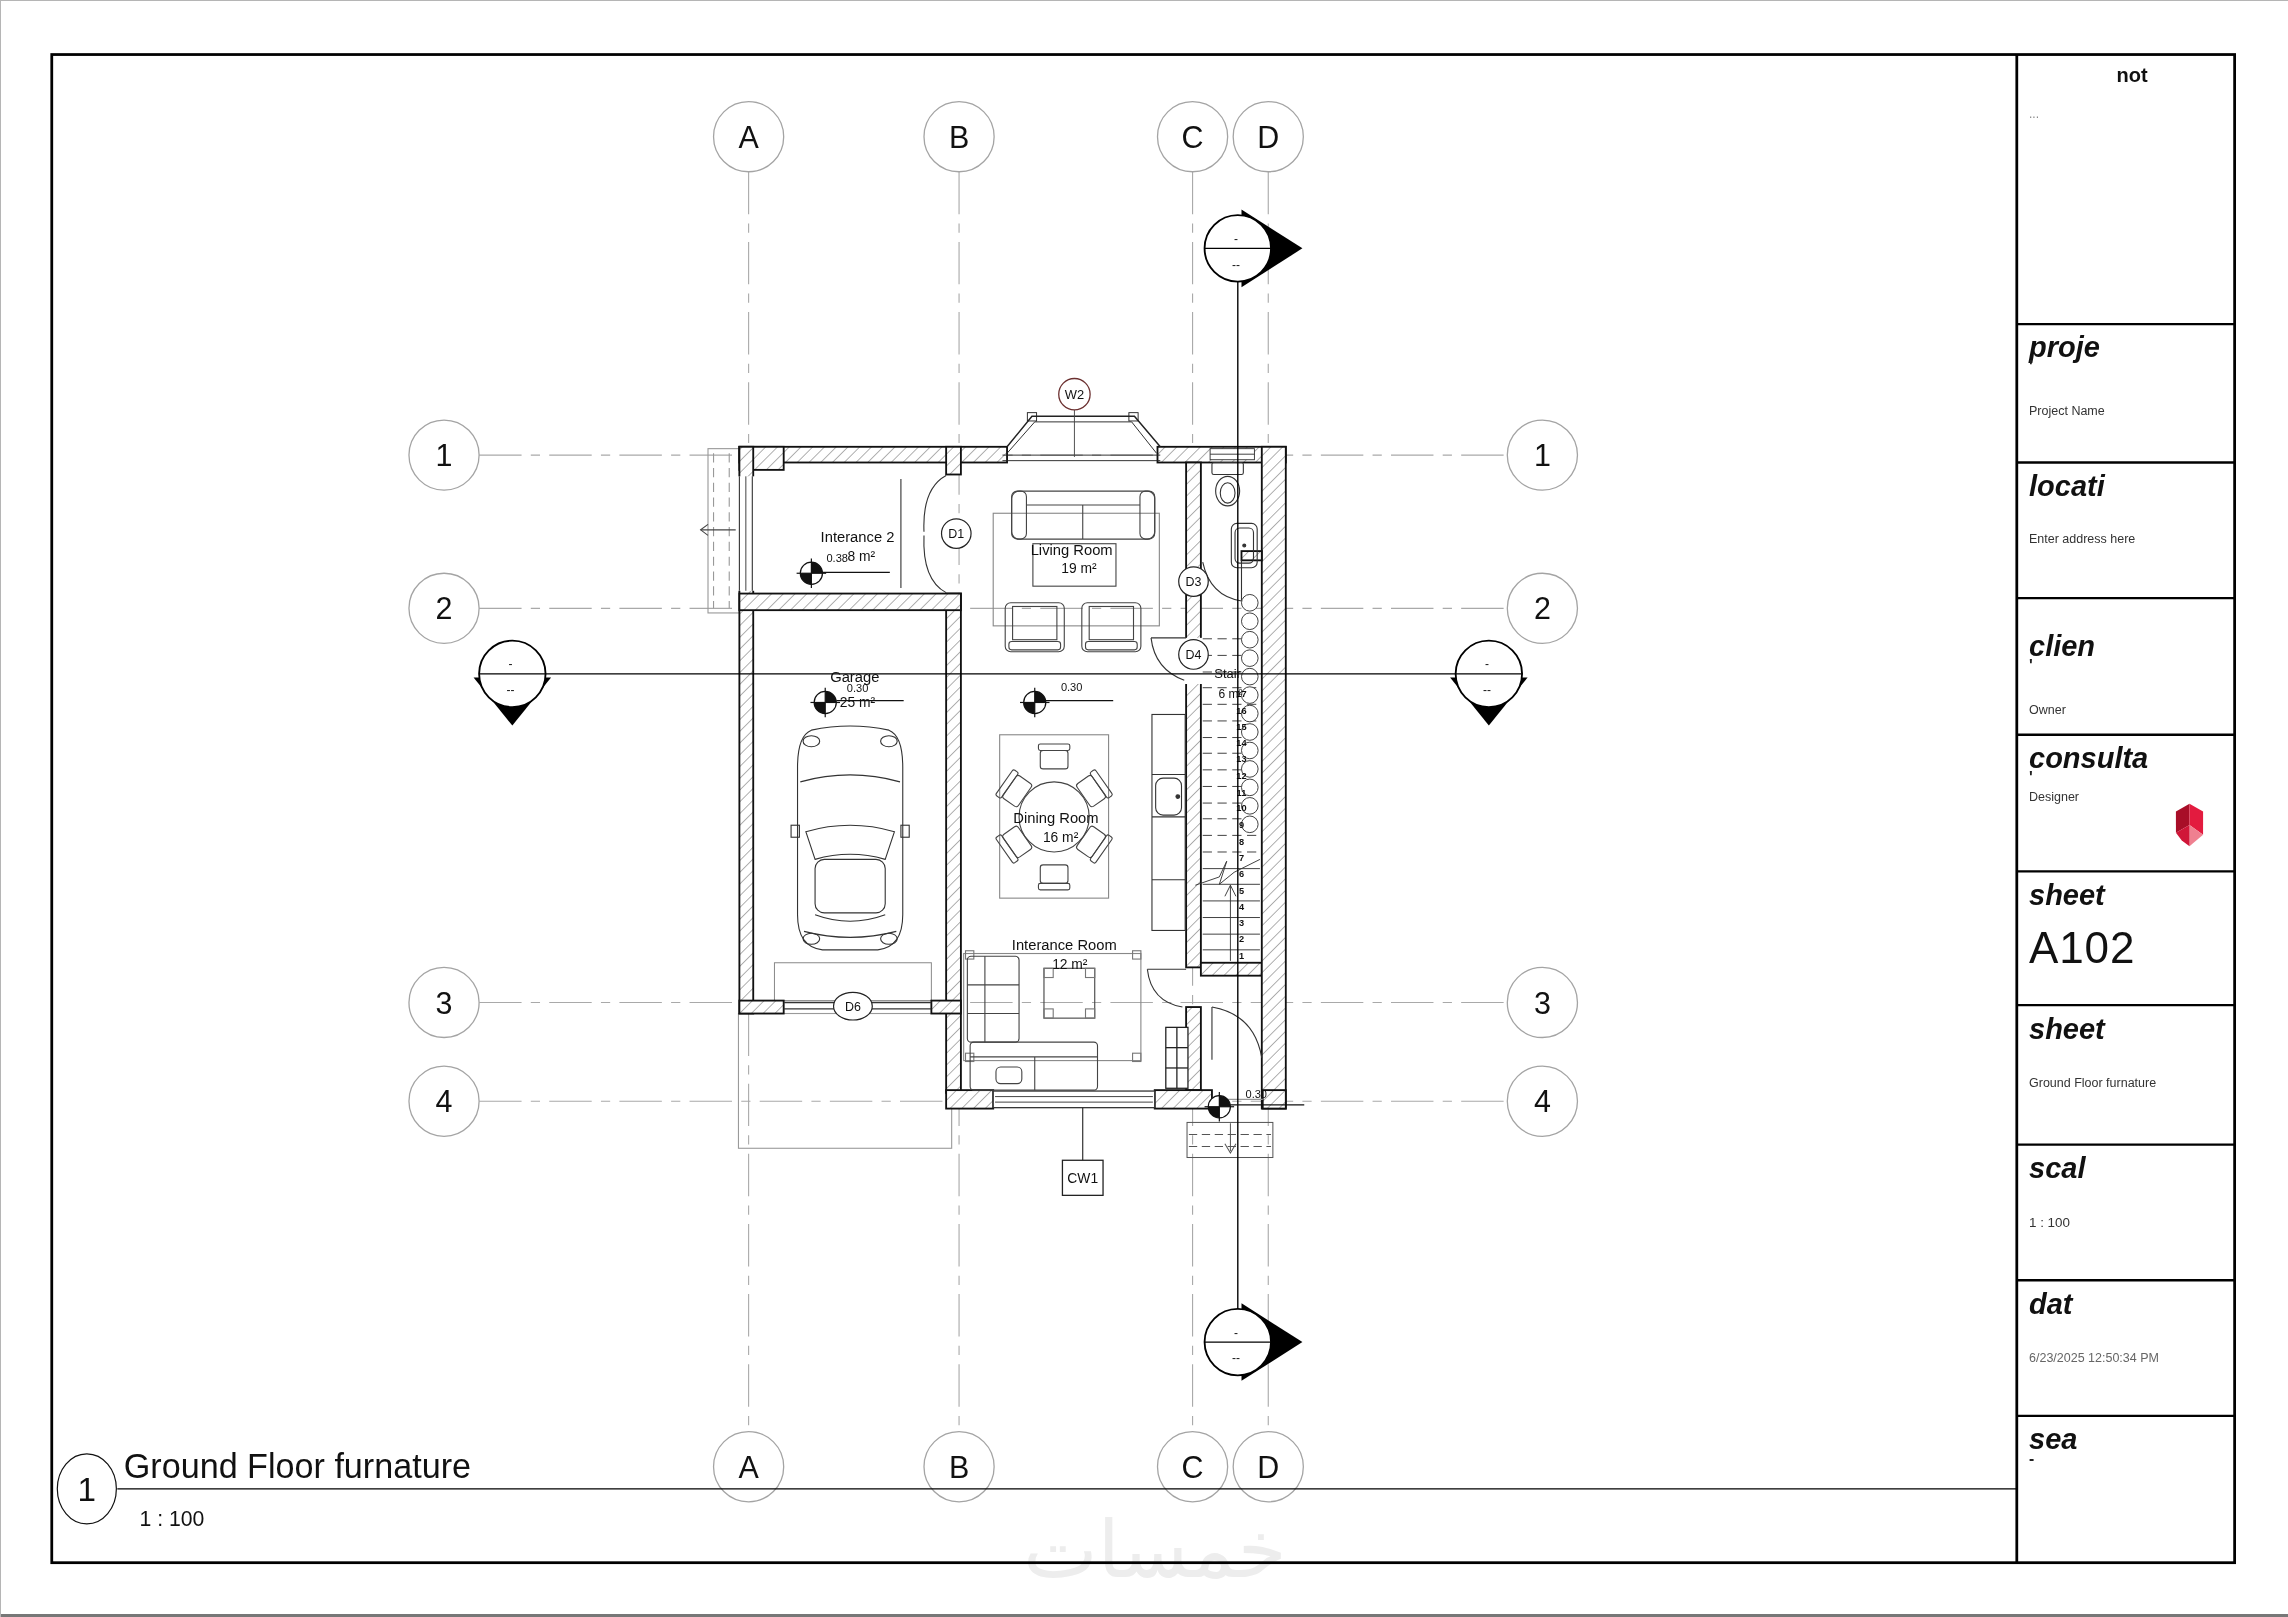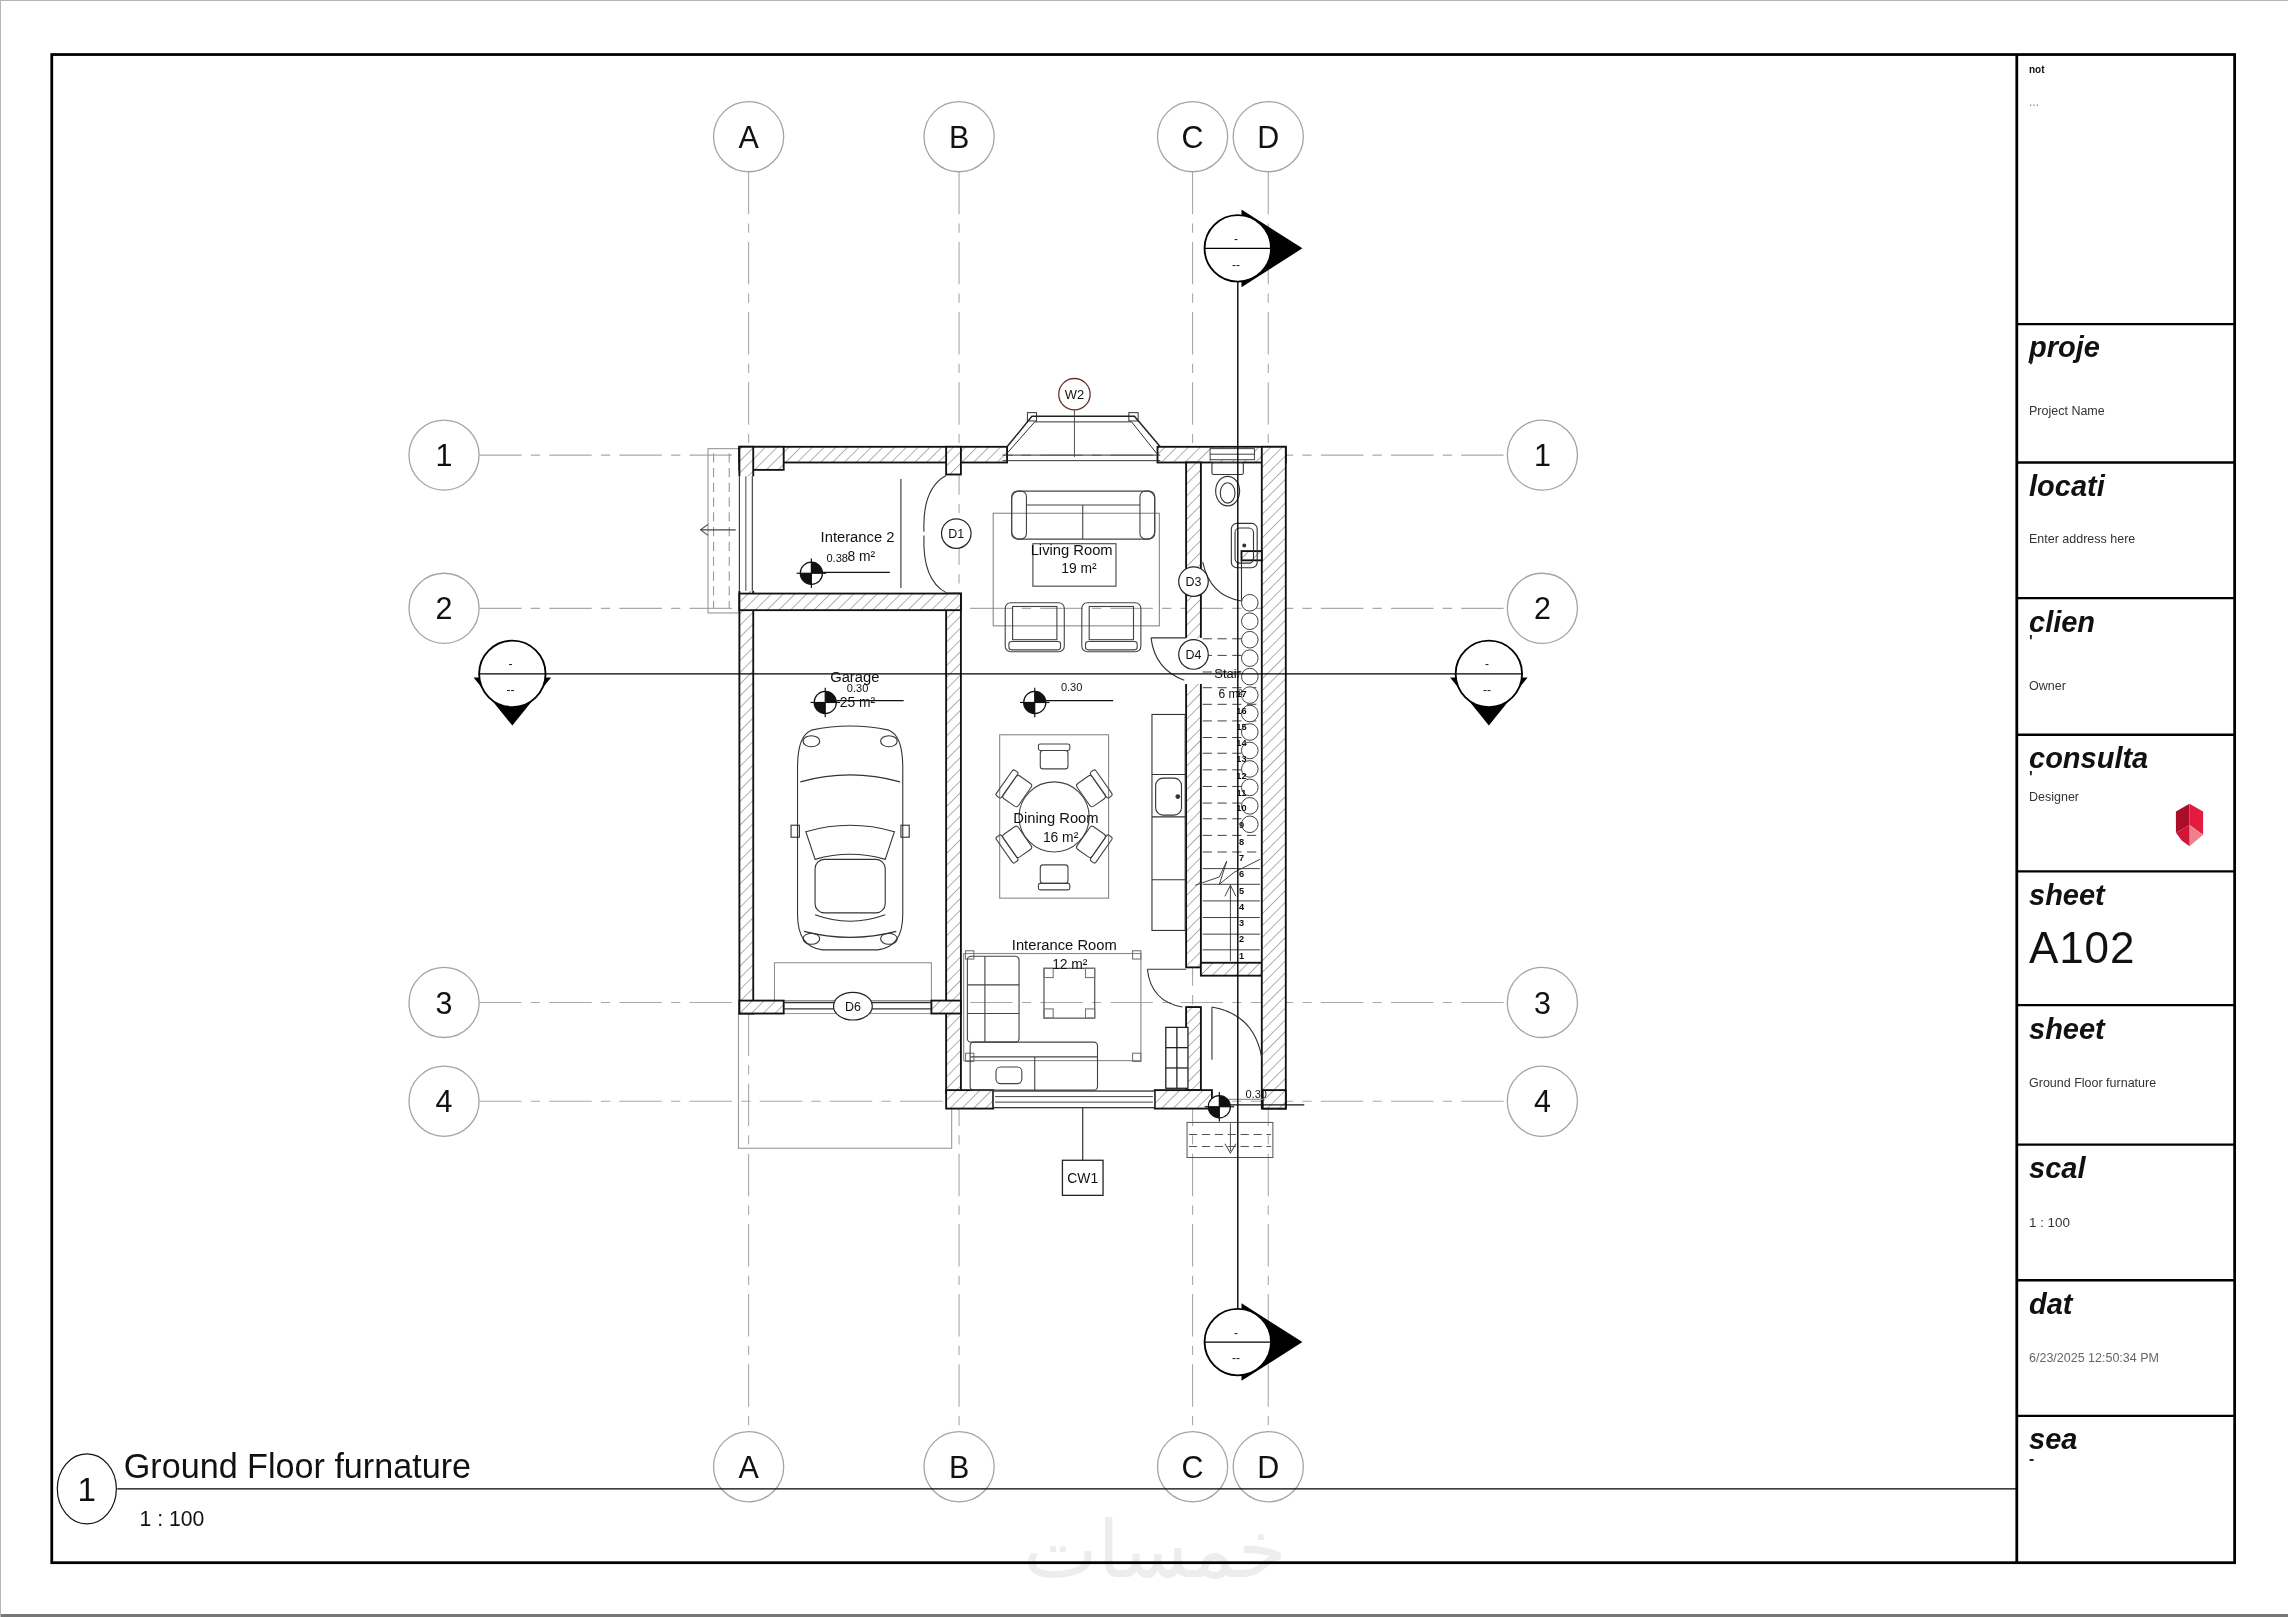--- a/index.html
+++ b/index.html
@@ -2,21 +2,21 @@
 <html style="font-size:14.8px"><head>
 <meta charset="utf-8">
 <style>
   html,body{margin:0;padding:0;background:#fff;}
   #sheet{position:relative;width:2289px;height:1618px;background:#fff;overflow:hidden;
          font-family:"Liberation Sans",sans-serif;border:0.9px solid #b5b5b5;box-sizing:border-box;}
   svg text{font-family:"Liberation Sans",sans-serif;fill:#111;}
   .tb{position:absolute;left:2016px;top:54px;width:218px;height:1508px;}
   .tb-sec{position:absolute;left:0;width:100%;box-sizing:border-box;padding:9.2px 0 0 12px;}
   .tb-label{font-weight:bold;font-size:29px;color:#111;line-height:1.0;font-style:italic;}
-  .tb-label-sm{font-weight:bold;font-size:10px;color:#111;}
+  .tb-label-sm{font-weight:bold;font-size:20px;color:#111;text-align:center;}
   .tb-tick{font-size:15.7px;font-weight:bold;color:#222;line-height:0.6;}
   .tb-value{font-size:12.5px;color:#333;margin-top:32px;}
   .tb-value-lg{font-size:44px;color:#111;margin-top:13px;letter-spacing:0.9px;}
   .tb-dots{font-size:12px;color:#888;margin-top:20px;}
   .wm{position:absolute;left:914px;top:1503px;width:480px;text-align:center;
       font-size:79px;font-weight:normal;color:#ededed;font-family:"DejaVu Sans",sans-serif;}
   .bottom-edge{position:absolute;left:0;bottom:0;width:100%;height:2.8px;background:#777;}
   .logo{position:absolute;right:29.5px;top:66px;}
 </style>
 </head>
@@ -477,21 +477,21 @@
     </div>
     <div class="tb-sec" style="top:269px;height:138px">
       <div class="tb-label">proje</div>
       <div class="tb-tick">'</div>
       <div class="tb-value">Project Name</div>
     </div>
     <div class="tb-sec" style="top:408px;height:136px">
       <div class="tb-label">locati</div>
       <div class="tb-value" style="margin-top:31px">Enter address here</div>
     </div>
-    <div class="tb-sec" style="top:544px;height:137px">
+    <div class="tb-sec" style="top:568px;height:137px">
       <div class="tb-label">clien</div>
       <div class="tb-tick">'</div>
       <div class="tb-value">Owner</div>
     </div>
     <div class="tb-sec" style="top:680px;height:114px">
       <div class="tb-label">consulta</div>
       <div class="tb-tick">'</div>
       <div class="tb-value" style="margin-top:7.4px">Designer</div>
       <div class="logo">
         <svg width="33" height="48" viewBox="0 0 34 48">

